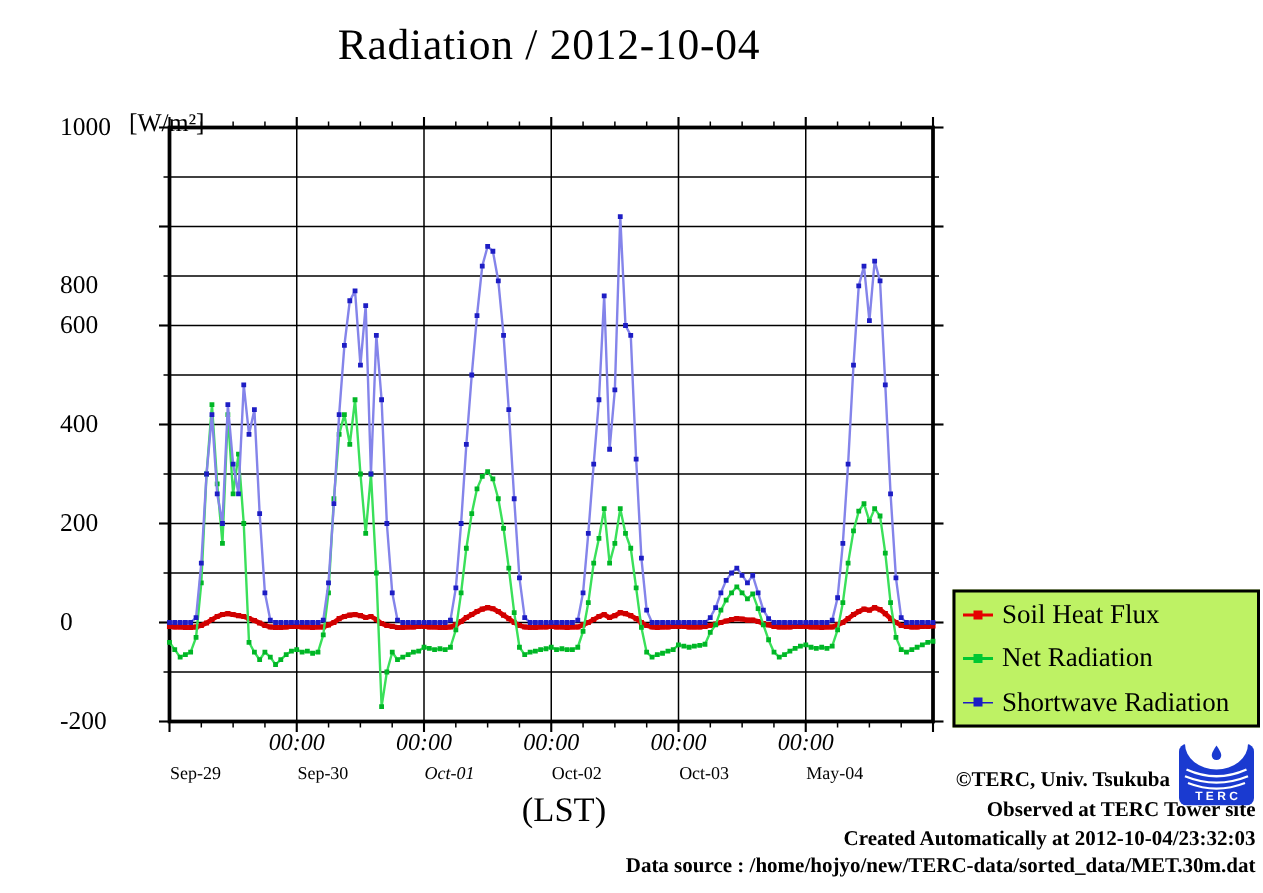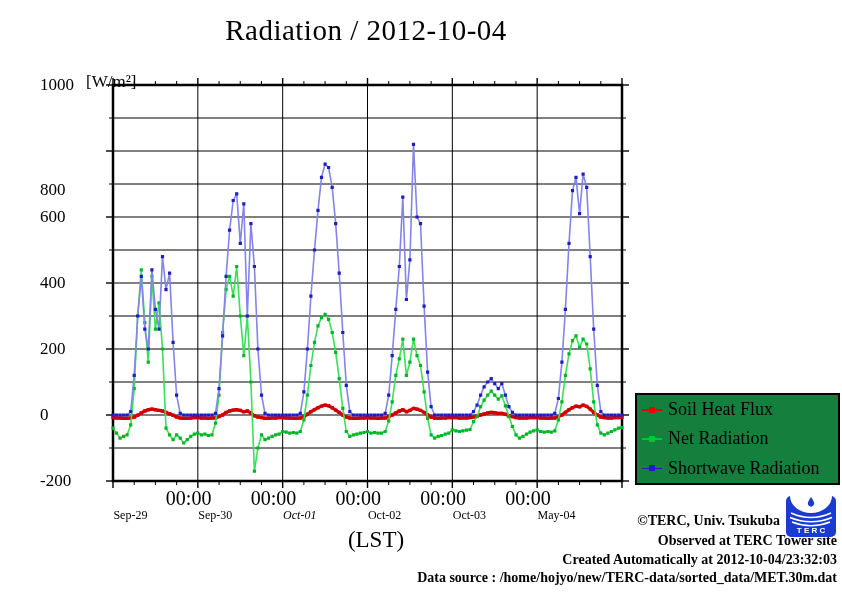--- a/index.html
+++ b/index.html
@@ -2,26 +2,26 @@
 <html><head>
 <meta charset="utf-8">
 <style>
   html,body{margin:0;padding:0;background:#fff;}
   #canvas{position:relative;width:842px;height:595px;background:#fff;overflow:hidden;
           font-family:"Liberation Serif","DejaVu Serif",serif;color:#000;}
   .abs{position:absolute;}
   #chart-title{left:110px;top:14px;width:512px;text-align:center;font-size:29px;letter-spacing:0.5px;}
   #y-unit{left:86px;top:72px;font-size:17px;}
   .ytick{width:66px;text-align:left;font-size:17px;line-height:20px;}
-  .xtime{width:64px;text-align:left;font-size:20px;}
+  .xtime{width:64px;text-align:center;font-size:16px;font-style:italic;}
   .xdate{width:84px;text-align:left;font-size:12px;}
   #x-axis-label{left:330px;top:527px;width:92px;text-align:center;font-size:23px;}
   #plot-svg{left:0;top:0;}
   
-  #legend{left:635px;top:393px;width:201px;height:88px;border:2px solid #000;background:#15803d;
+  #legend{left:635px;top:393px;width:201px;height:88px;border:2px solid #000;background:#bef264;
           display:flex;flex-direction:column;justify-content:space-around;}
   .legend-item{display:flex;align-items:center;height:29px;padding-left:5px;}
   .lm{position:relative;width:20px;height:9px;margin-right:6px;flex:0 0 20px;}
   .lm-line{position:absolute;left:0;top:4px;width:20px;height:1.6px;}
   .lm-sq{position:absolute;left:7px;top:1.5px;width:6px;height:6px;}
   .legend-label{font-size:18px;white-space:nowrap;}
   
   .footer-line{position:absolute;font-size:14px;font-weight:bold;white-space:nowrap;text-align:right;}
   #footer-copyright{right:62px;top:513px;}
   #footer-observed{right:5px;top:533px;}

